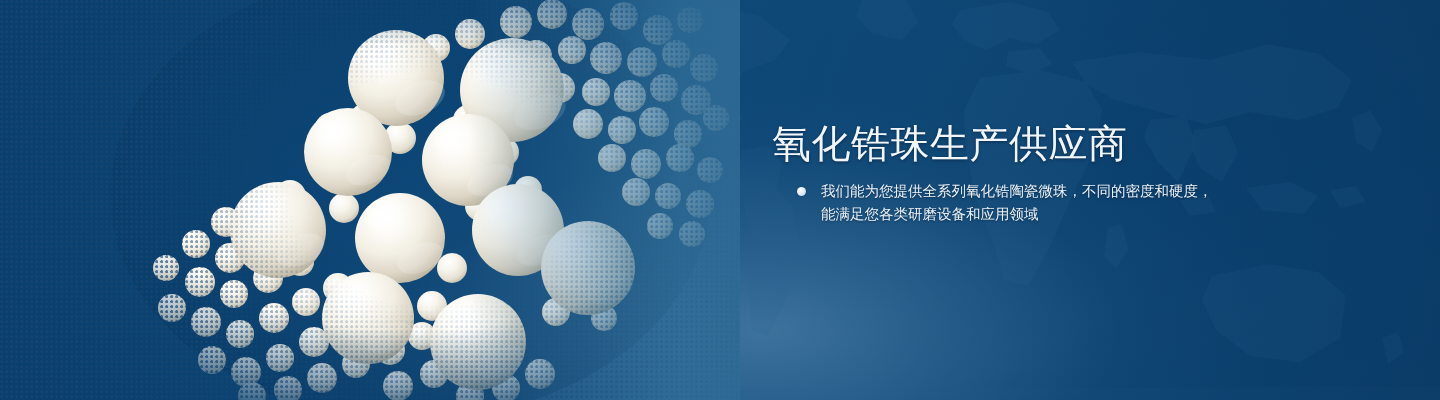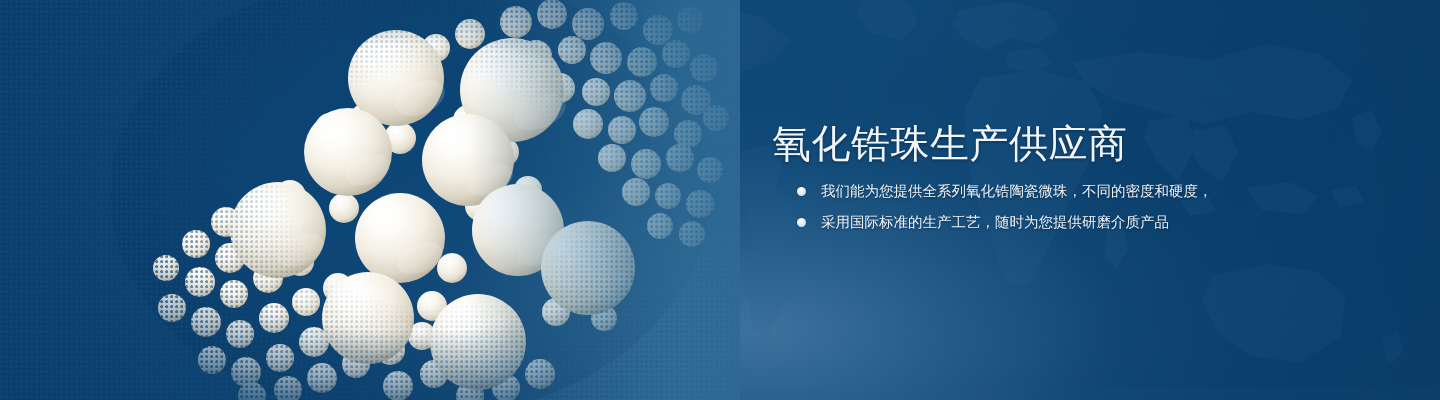--- a/index.html
+++ b/index.html
@@ -361,21 +361,18 @@
     <div class="beads-fade-right"></div>
   </div>
 
   <div class="text-col">
     <h1 class="headline">氧化锆珠生产供应商</h1>
 
     <ul class="bullets">
       <li>
         <span class="bullet-dot"></span>
         <span class="bullet-line">我们能为您提供全系列氧化锆陶瓷微珠，不同的密度和硬度，</span>
-      </li>
-      <li>
-        <span class="bullet-dot"></span>
-        <span class="bullet-line">采用国际标准的生产工艺，随时为您提供研磨介质产品</span>
+        <span class="bullet-line">能满足您各类研磨设备和应用领域</span>
       </li>
     </ul>
   </div>
 
 </div>
 
 </body></html>

